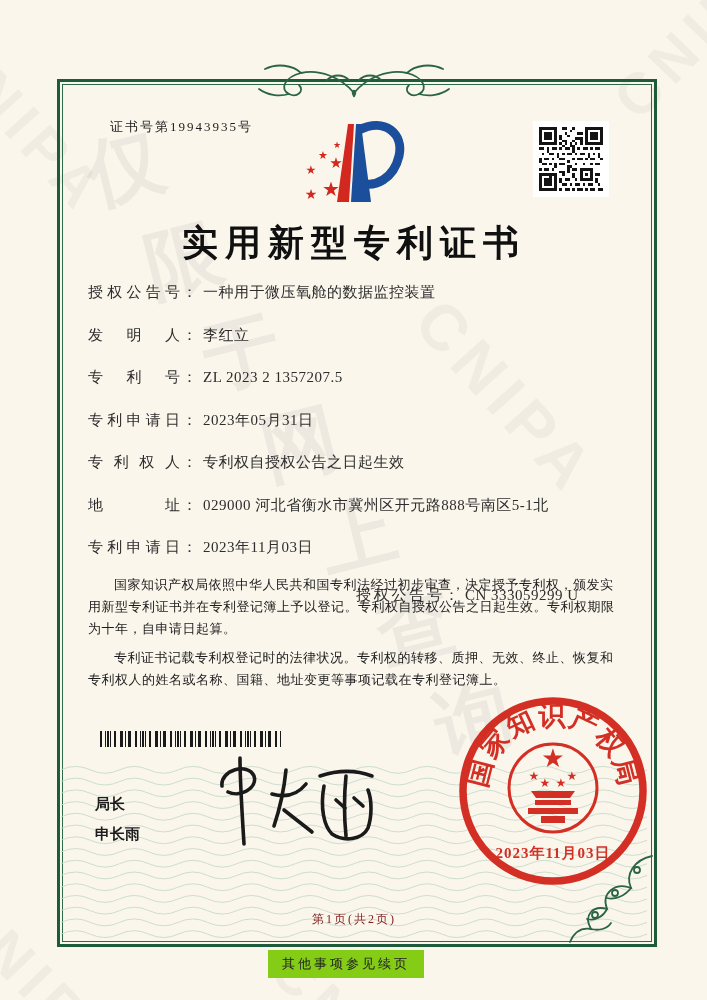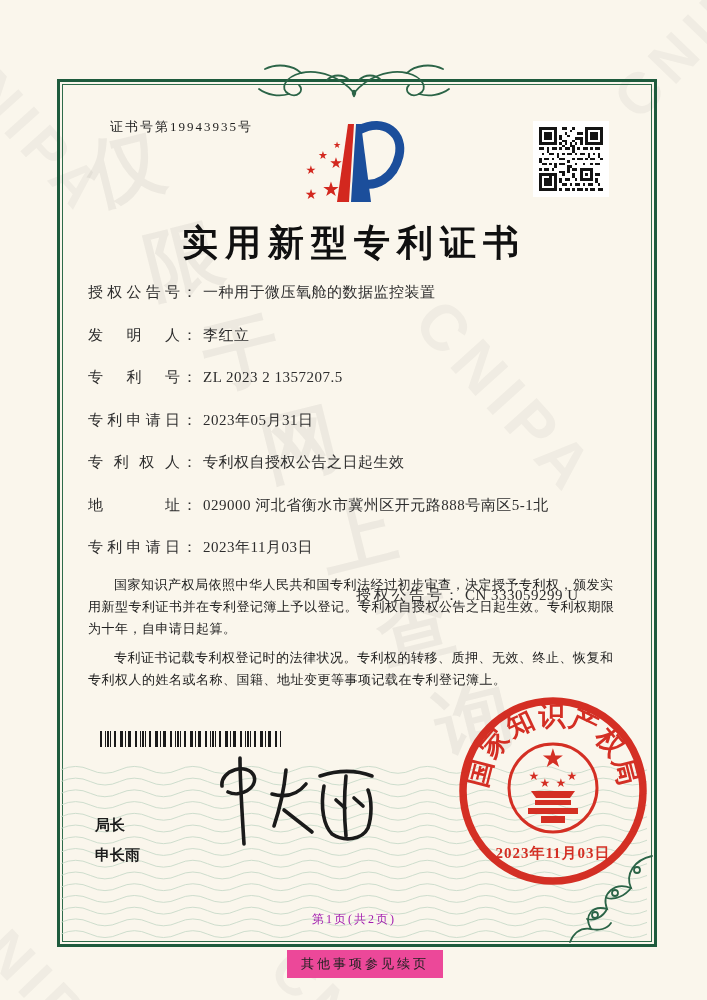--- a/index.html
+++ b/index.html
@@ -50,28 +50,28 @@
     background:
       repeating-linear-gradient(90deg,#1a1a1a 0 2px,transparent 2px 7px),
       repeating-linear-gradient(90deg,#1a1a1a 0 1px,transparent 1px 5px);
   }
 
   
   .waves{position:absolute;left:61px;top:763px;width:586px;height:176px;z-index:1;}
 
   .director{position:absolute;left:95px;top:789px;z-index:2;
             font-family:"Liberation Sans","DejaVu Sans",sans-serif;
-            font-size:15px;font-weight:700;color:#1d1d1d;line-height:30px;margin-top:21px;}
+            font-size:15px;font-weight:700;color:#1d1d1d;line-height:30px;}
   .signature{position:absolute;left:200px;top:752px;width:185px;height:95px;z-index:2;}
 
   .seal{position:absolute;left:453px;top:691px;width:200px;height:200px;z-index:3;opacity:.95;}
 
   .page-indicator{position:absolute;left:57px;top:911px;width:594px;text-align:center;
-                  font-size:12px;letter-spacing:2px;color:#a21caf;z-index:2;}
-  .footer-note{position:absolute;left:287px;top:950px;background:#ec4899;
+                  font-size:12px;letter-spacing:2px;color:#7f1d1d;z-index:2;}
+  .footer-note{position:absolute;left:268px;top:950px;background:#84cc16;
                padding:5px 14px;font-size:13px;letter-spacing:3px;color:#222;z-index:2;}
 </style>
 </head>
 <body>
 
 <div class="page">
 
   <span class="wm-char" style="left:88px;top:118px">仅</span>
   <span class="wm-char" style="left:146px;top:210px">限</span>
   <span class="wm-char" style="left:204px;top:302px">于</span>

